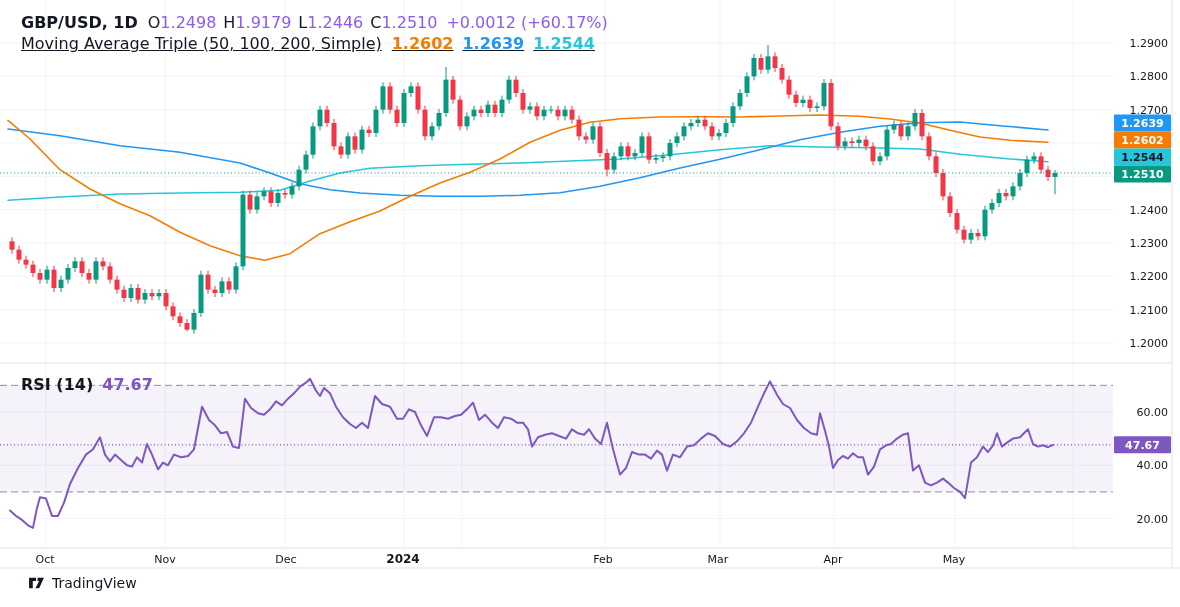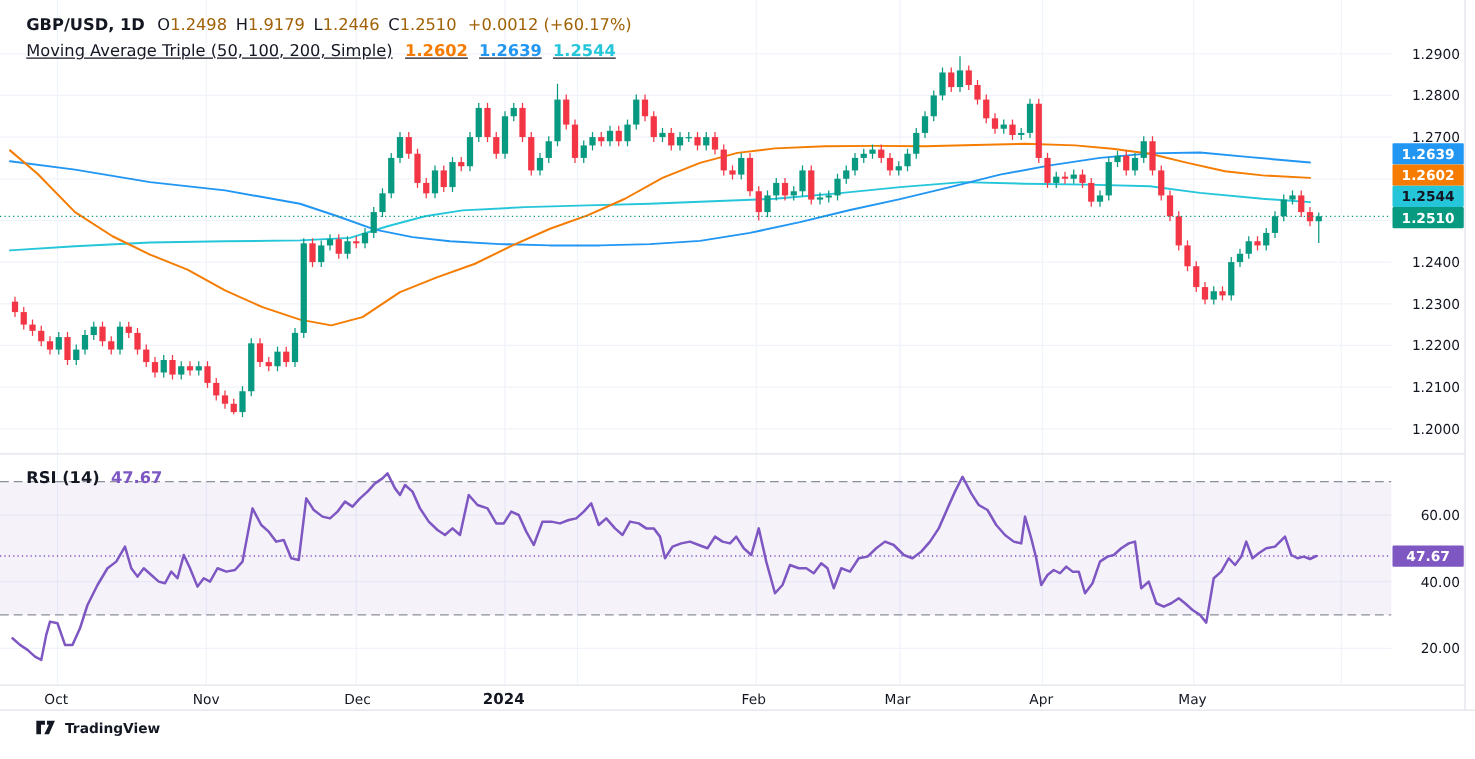--- a/index.html
+++ b/index.html
@@ -1,35 +1,35 @@
 <!DOCTYPE html>
 <html><head>
 <meta charset="utf-8">
 <style>
   html,body{margin:0;padding:0;background:#fff;}
   body{font-family:"DejaVu Sans","Liberation Sans",sans-serif;}
   #app{position:relative;width:1180px;height:607px;background:#fff;overflow:hidden;}
   #chart-svg{position:absolute;left:0;top:0;}
-  .legend{position:absolute;white-space:nowrap;font-size:13px;color:#131722;display:flex;align-items:flex-end;}
+  .legend{position:absolute;white-space:nowrap;font-size:16px;color:#131722;display:flex;align-items:flex-end;}
   .main-legend{left:21px;top:13px;}
   .ma-legend{left:21px;top:34px;text-decoration:underline;}
   .rsi-legend{left:21px;top:375px;font-weight:bold;}
   .sym{font-weight:600;margin-right:10px;}
   .pair{margin-right:7px;}
   .pair .lbl{color:#131722;}
-  .up{color:#a16207;}
+  .up{color:#8b5cf6;}
   .chg{margin-left:2px;}
   .ma-title{margin-right:10px;}
   .ma-val{font-weight:600;margin-right:9px;}
   .ma50{color:#f57c00;}
   .ma100{color:#2196f3;}
   .ma200{color:#26c6da;}
   .rsi-title{margin-right:9px;}
   .rsi-val{color:#7e57c2;}
-  .tv-logo{position:absolute;left:28px;top:575px;display:flex;align-items:center;gap:7px;color:#131722;font-size:11px;font-weight:700;}
+  .tv-logo{position:absolute;left:28px;top:575px;display:flex;align-items:center;gap:7px;color:#131722;font-size:14px;font-weight:400;}
   .tv-logo svg{display:block;}
 </style>
 </head>
 <body>
 
 <div id="app">
   <svg id="chart-svg" width="1180" height="607">
       <g>
         <line x1="46" y1="0" x2="46" y2="548" stroke="#f0f3fa" stroke-width="1"></line>
         <line x1="165" y1="0" x2="165" y2="548" stroke="#f0f3fa" stroke-width="1"></line>

